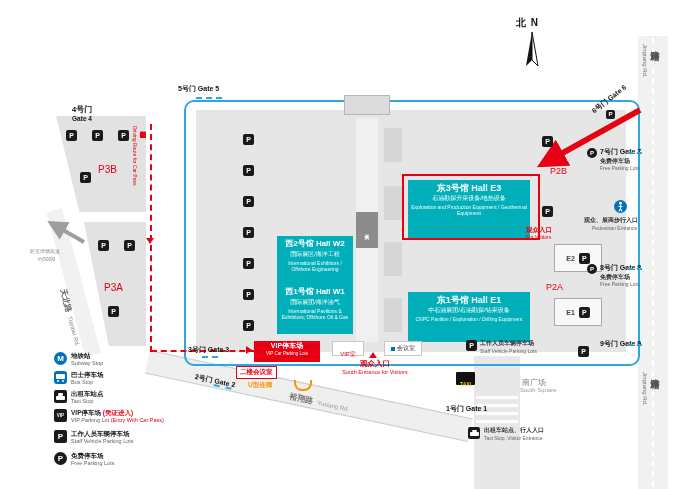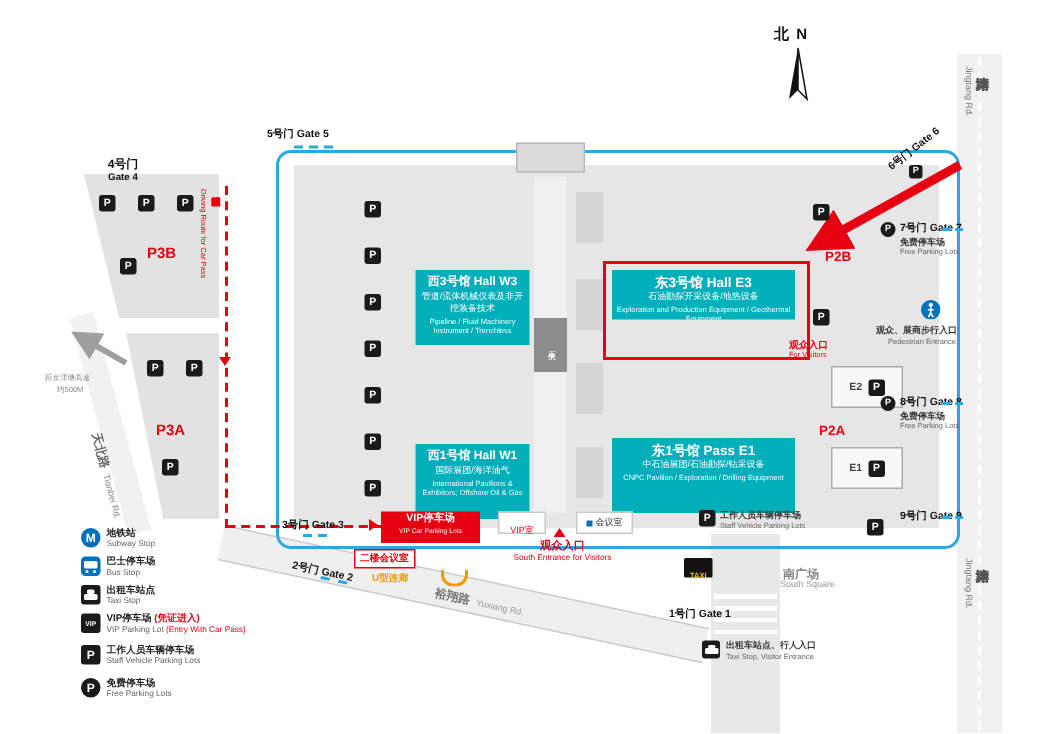--- a/index.html
+++ b/index.html
@@ -7,21 +7,21 @@
   #map{position:relative;width:692px;height:489px;overflow:hidden;background:#fff}
   .abs{position:absolute}
   .hall{position:absolute;left:277px;width:76px;background:#00AFB9;color:#fff;text-align:center;padding:3px 2px;box-sizing:border-box;overflow:hidden}
   .hall.east{left:408px;width:122px}
   .hname{font-size:8px;font-weight:bold;line-height:10px;white-space:nowrap}
   .east .hname{font-size:9px}
   .hcn{font-size:6px;line-height:7.5px;margin-top:2px}
   .hen{font-size:5px;line-height:6px;margin-top:1.5px;opacity:.95}
   .pbox{position:absolute;width:11px;height:11px;background:#1A1A1A;border-radius:2px;color:#fff;font-size:7px;font-weight:bold;text-align:center;line-height:11px}
   .pcir{border-radius:50%}
-  .zone{position:absolute;color:#E60012;font-weight:bold;font-size:9px;white-space:nowrap}
+  .zone{position:absolute;color:#E60012;font-weight:normal;font-size:9px;white-space:nowrap}
   .gate{position:absolute;font-size:7px;font-weight:bold;color:#111;white-space:nowrap}
   .cn6{position:absolute;font-size:6px;font-weight:bold;color:#333;white-space:nowrap}
   .en5{position:absolute;font-size:5px;color:#666;white-space:nowrap}
   .redtx{color:#E60012}
   .bluedash{position:absolute;border-top:2px dashed #2EA7E0}
   .vtext{writing-mode:vertical-rl}
   .lrow{position:absolute;left:54px;display:flex;align-items:flex-start;gap:4px}
   .licon{width:13px;height:13px;flex:0 0 auto;position:relative}
   .liglyph{display:block;text-align:center;line-height:13px;color:#fff;font-size:8px;font-weight:bold}
   .lcn{font-size:6.5px;font-weight:bold;color:#222;white-space:nowrap;line-height:8px}
@@ -67,38 +67,38 @@
   <div class="abs" style="left:344px;top:95px;width:44px;height:18px;background:#DCDCDC;border:1px solid #B5B5B5"></div>
   <div class="abs" style="left:356px;top:118px;width:22px;height:224px;background:#F0F0F0"></div>
   <div class="abs" style="left:356px;top:212px;width:22px;height:36px;background:#8C8C8C">
     <div class="vtext" style="color:#fff;font-size:5px;margin:2px auto 0;text-align:center;height:32px">中央大厅</div>
   </div>
   <div class="abs" style="left:384px;top:128px;width:18px;height:34px;background:#D6D6D6"></div>
   <div class="abs" style="left:384px;top:186px;width:18px;height:34px;background:#D6D6D6"></div>
   <div class="abs" style="left:384px;top:242px;width:18px;height:34px;background:#D6D6D6"></div>
   <div class="abs" style="left:384px;top:298px;width:18px;height:34px;background:#D6D6D6"></div>
 
-  <div class="hall" style="top:180px;height:50px">
-    <div class="hname">西3号馆 Hall W3</div>
-    <div class="hcn">管道/流体机械仪表及非开挖装备技术</div>
-    <div class="hen">Pipeline / Fluid Machinery Instrument / Trenchless</div>
-  </div>
-  <div class="hall" style="top:296px;height:50px">
+  <div class="hall" style="top:236px;height:50px">
+    <div class="hname">西2号馆 Hall W2</div>
+    <div class="hcn">国际展区/海洋工程</div>
+    <div class="hen">International Exhibitors / Offshore Engineering</div>
+  </div>
+  <div class="hall" style="top:284px;height:50px">
     <div class="hname">西1号馆 Hall W1</div>
     <div class="hcn">国际展团/海洋油气</div>
     <div class="hen">International Pavilions &amp; Exhibitors; Offshore Oil &amp; Gas</div>
   </div>
 
-  <div class="hall east" style="top:180px;height:33px">
+  <div class="hall east" style="top:180px;height:60px">
     <div class="hname">东3号馆 Hall E3</div>
     <div class="hcn">石油勘探开采设备/地热设备</div>
     <div class="hen">Exploration and Production Equipment / Geothermal Equipment</div>
   </div>
   <div class="hall east" style="top:292px;height:50px">
-    <div class="hname">东1号馆 Pass E1</div>
+    <div class="hname">东1号馆 Hall E1</div>
     <div class="hcn">中石油展团/石油勘探/钻采设备</div>
     <div class="hen">CNPC Pavilion / Exploration / Drilling Equipment</div>
   </div>
 
   <div class="abs" style="left:402px;top:174px;width:134px;height:62px;border:2.5px solid #E60012;pointer-events:none"></div>
   <svg class="abs" style="left:534px;top:104px" width="112" height="70" viewBox="0 0 112 70">
     <defs>
         <marker id="ahr" markerWidth="5" markerHeight="5" refX="2.5" refY="2.5" orient="auto">
           <path d="M0,0 L5,2.5 L0,5 z" fill="#E60012"></path>
         </marker>
@@ -238,21 +238,21 @@
 
   <div class="gate" style="left:446px;top:404px">1号门 Gate 1</div>
 
   <div class="abs" style="left:468px;top:427px;width:12px;height:12px;background:#1A1A1A;border-radius:2px">
     <div style="position:absolute;left:3.5px;top:2.5px;width:5px;height:2.5px;background:#fff;border-radius:1px"></div>
     <div style="position:absolute;left:1.5px;top:5px;width:9px;height:4px;background:#fff;border-radius:1px"></div>
   </div>
   <div class="cn6" style="left:484px;top:426px">出租车站点、行人入口</div>
   <div class="en5" style="left:484px;top:435px">Taxi Stop, Visitor Entrance</div>
 
-  <div class="abs" style="left:522px;top:377px;font-size:8px;font-weight:bold;color:#888;white-space:nowrap">南广场</div>
+  <div class="abs" style="left:522px;top:377px;font-size:8px;font-weight:normal;color:#888;white-space:nowrap">南广场</div>
   <div class="abs" style="left:520px;top:387px;font-size:6px;color: #999;white-space:nowrap">South Square</div>
 
   <div class="lrow" style="top:352px">
     <div class="licon" style="background:#0072BC;border-radius:50%">
         <span class="liglyph">M</span>
       </div>
     <div>
       <div class="lcn">地铁站</div>
       <div class="len">Subway Stop</div>
     </div>

